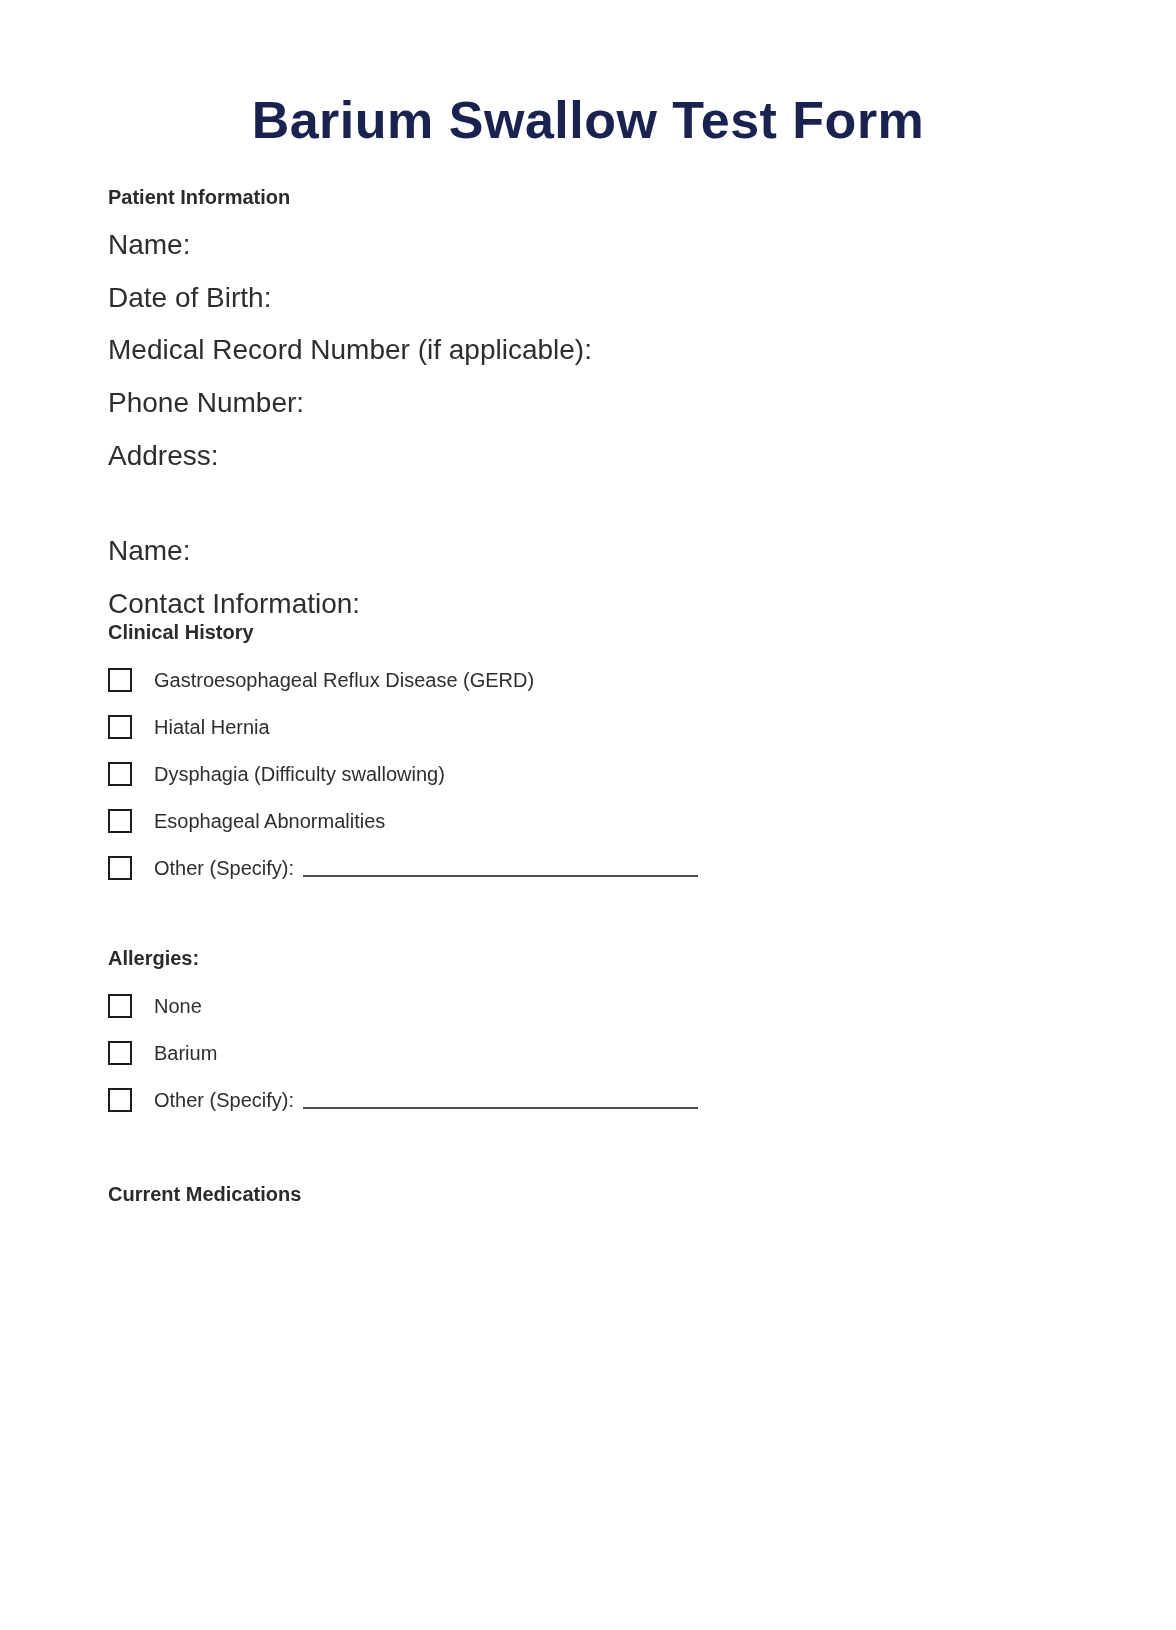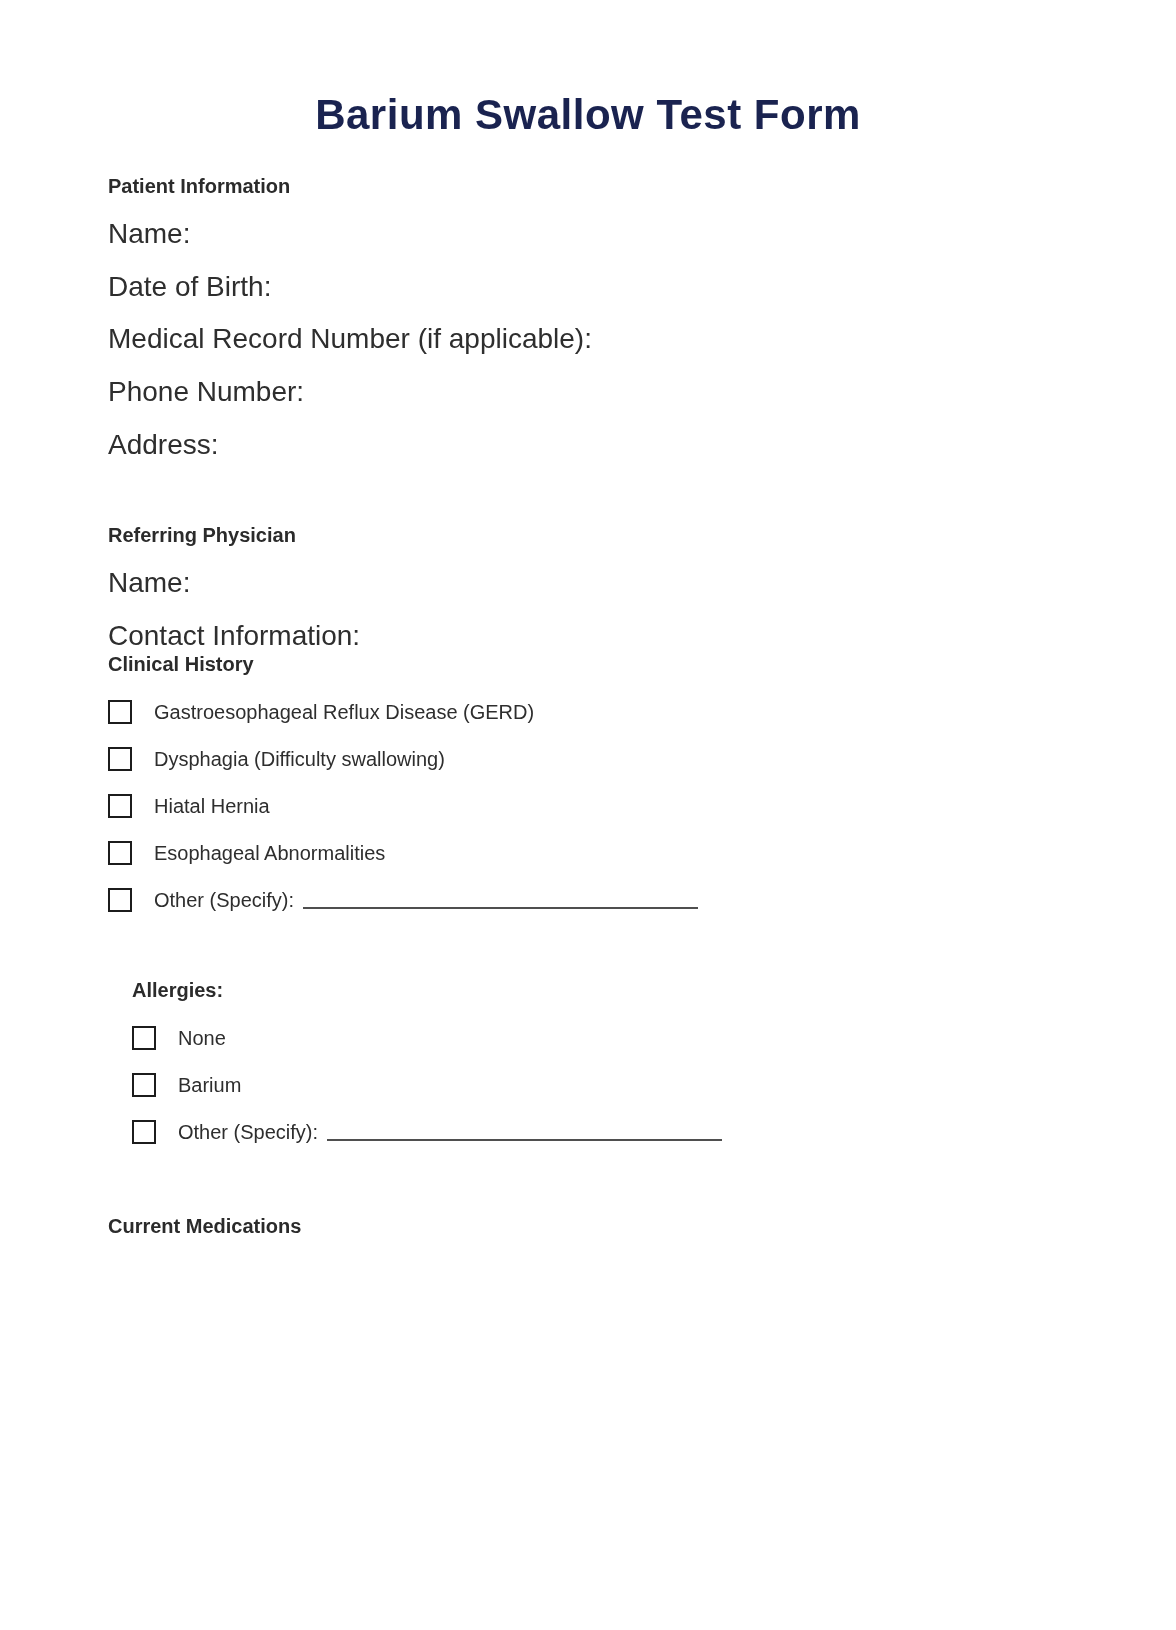--- a/index.html
+++ b/index.html
@@ -12,21 +12,21 @@
     position: relative;
     overflow: hidden;
   }
   .page {
     width: 1176px;
     height: 1630px;
     background: #ffffff;
     padding: 92px 108px 0 108px;
   }
   .form-title {
-    font-size: 42px;
+    font-size: 52px;
     font-weight: bold;
     color: #1a2350;
     text-align: center;
     line-height: 1.1;
     letter-spacing: 0.5px;
   }
   .section-heading {
     font-size: 20px;
     font-weight: bold;
     color: #2b2b2b;
@@ -35,21 +35,21 @@
   .field {
     font-size: 28px;
     line-height: 1.2;
     color: #2e2e2e;
     margin-top: 19px;
   }
   .section { margin-top: 0; }
   .sec-patient        { margin-top: 36px; }
   .sec-physician      { margin-top: 62px; }
   .sec-clinical       { }
-  .sec-allergies      { margin-top: 66px; margin-left: 24px; }
+  .sec-allergies      { margin-top: 66px; }
   .sec-medications    { margin-top: 70px; }
   .check-row {
     display: flex;
     align-items: center;
     margin-top: 23px;
   }
   .check-row.first { margin-top: 24px; }
   .checkbox {
     width: 24px;
     height: 24px;
@@ -89,41 +89,40 @@
   <section class="section sec-patient">
     <h2 class="section-heading">Patient Information</h2>
     <p class="field">Name:</p>
     <p class="field">Date of Birth:</p>
     <p class="field">Medical Record Number (if applicable):</p>
     <p class="field">Phone Number:</p>
     <p class="field">Address:</p>
   </section>
 
   <section class="section sec-physician">
-    <h2 class="section-heading">Referring Physician</h2>
     <p class="field">Name:</p>
     <p class="field">Contact Information:</p>
   </section>
 
   <section class="section sec-clinical">
     <h2 class="section-heading">Clinical History</h2>
 
     <div class="check-row first">
       <span class="checkbox"></span>
       <span class="check-label">Gastroesophageal Reflux Disease (GERD)</span>
     </div>
 
     <div class="check-row">
       <span class="checkbox"></span>
-      <span class="check-label">Dysphagia (Difficulty swallowing)</span>
+      <span class="check-label">Hiatal Hernia</span>
     </div>
 
     <div class="check-row">
       <span class="checkbox"></span>
-      <span class="check-label">Hiatal Hernia</span>
+      <span class="check-label">Dysphagia (Difficulty swallowing)</span>
     </div>
 
     <div class="check-row">
       <span class="checkbox"></span>
       <span class="check-label">Esophageal Abnormalities</span>
     </div>
 
     <div class="check-row">
       <span class="checkbox"></span>
       <span class="check-label">Other (Specify):</span>

